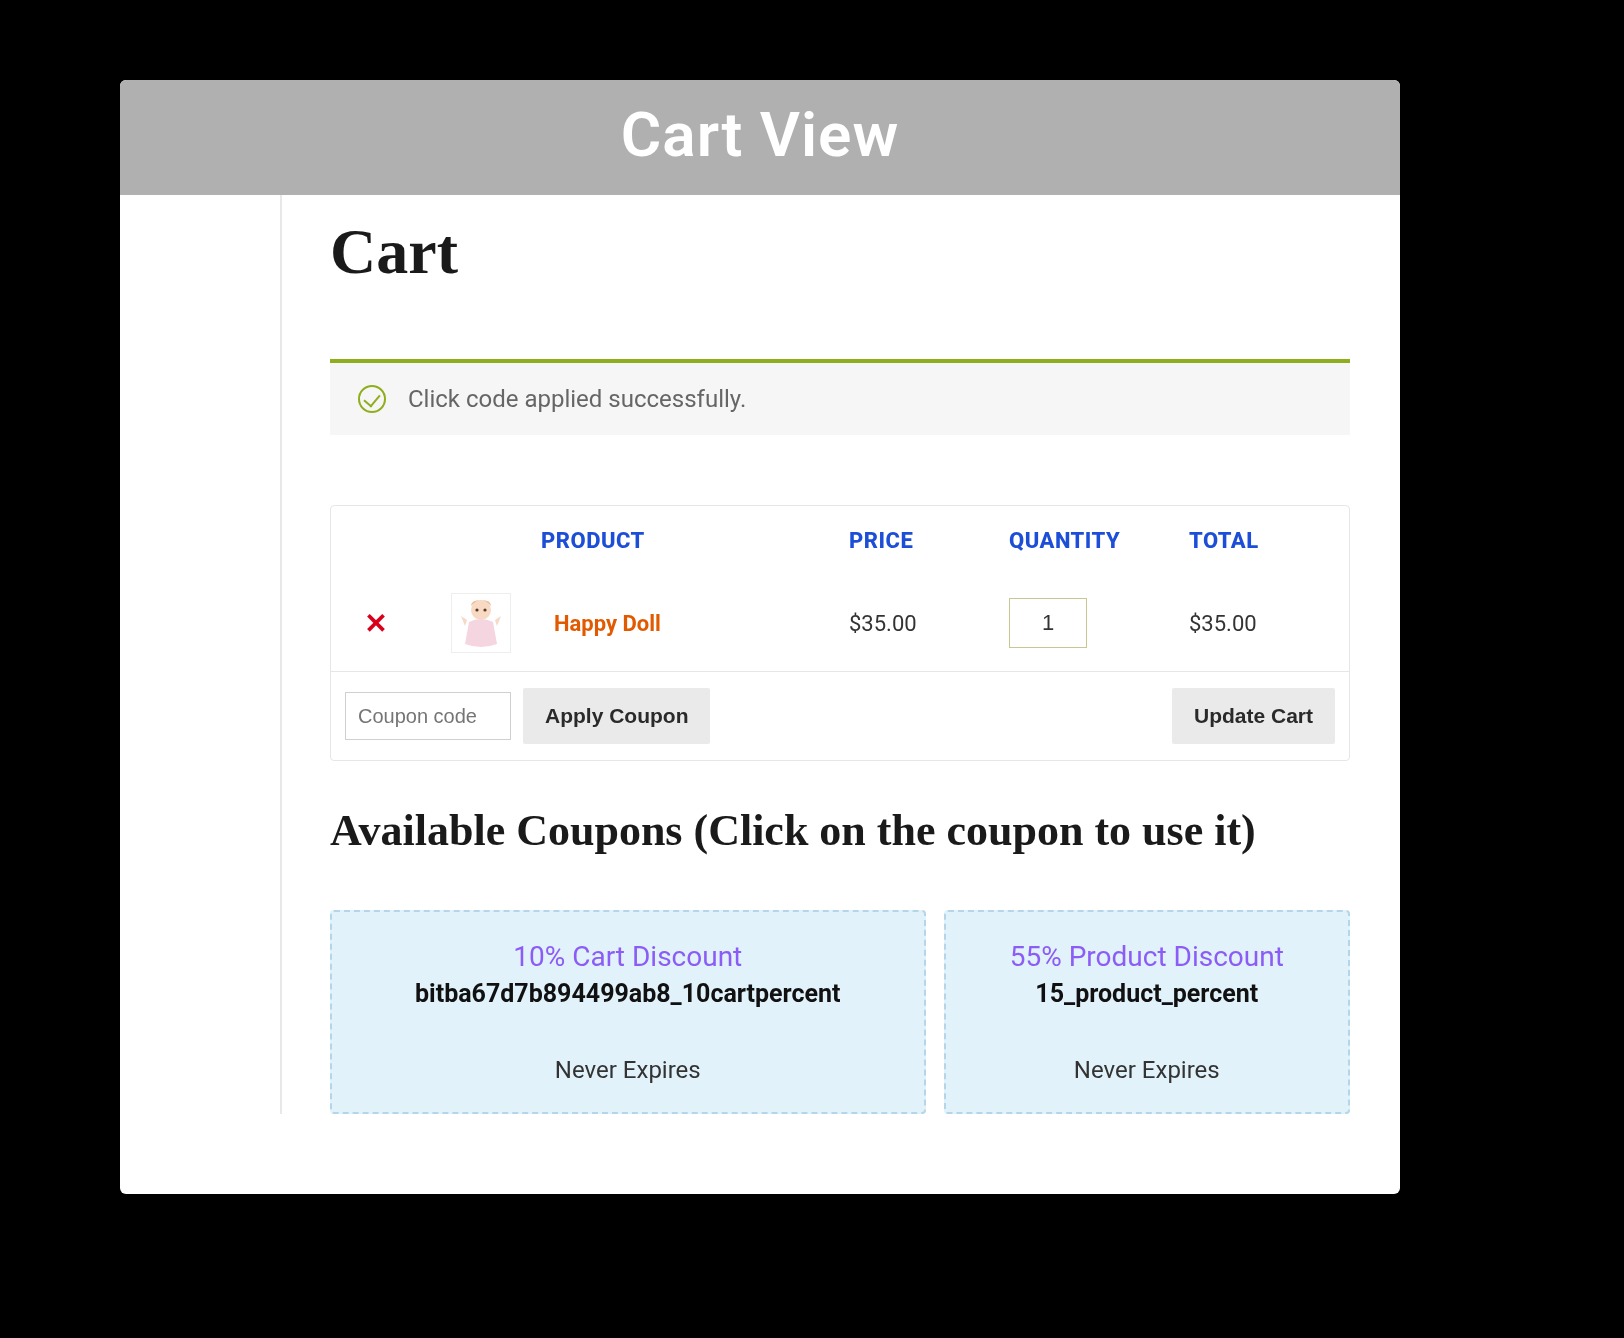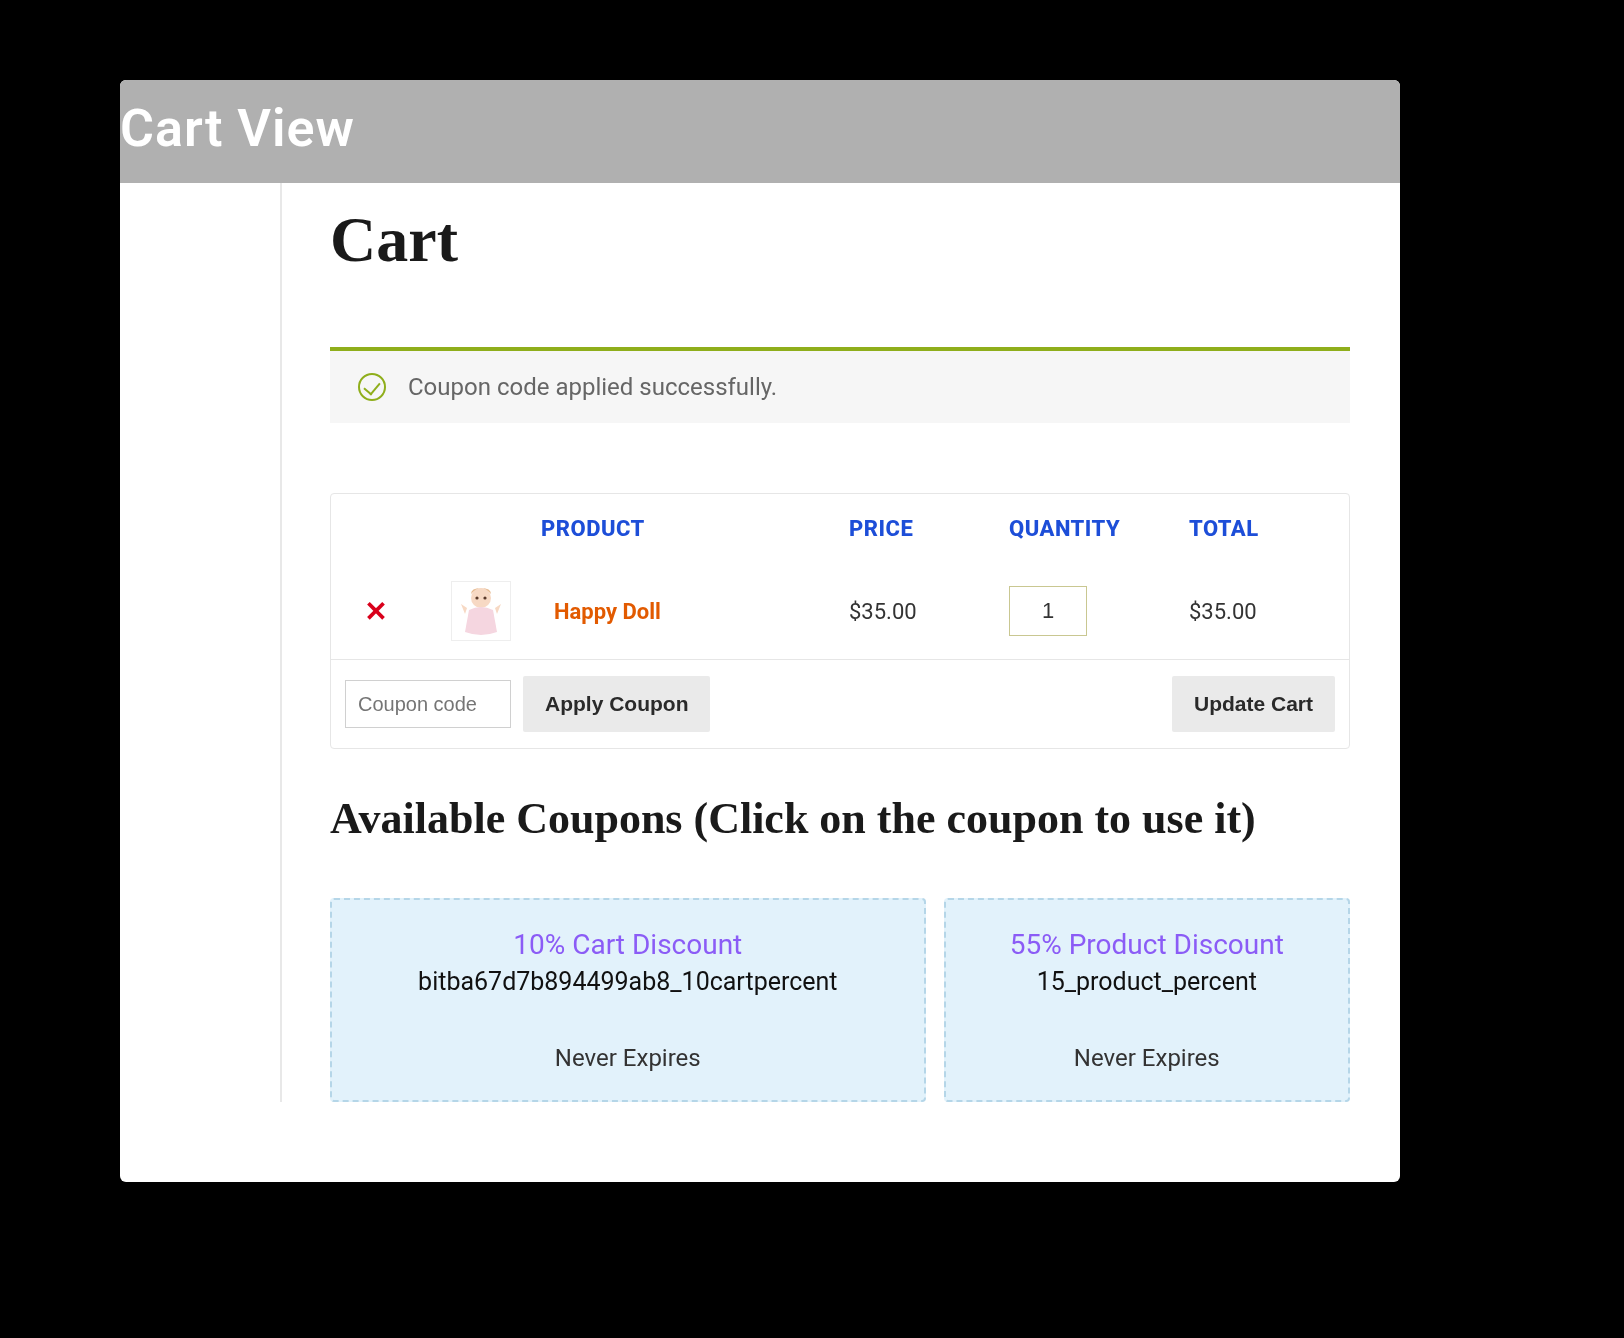--- a/index.html
+++ b/index.html
@@ -16,22 +16,23 @@
   top: 80px;
   width: 1280px;
   background: #fff;
   box-shadow: 0 30px 60px rgba(0,0,0,0.5);
   border-radius: 6px;
   overflow: hidden;
 }
 .banner {
   background: #b0b0b0;
   color: #fff;
-  font-size: 52px;
+  font-size: 62px;
   font-weight: 600;
+  text-align: center;
   padding: 18px 0 24px 0;
   letter-spacing: 1px;
   font-family: -apple-system, "Segoe UI", Roboto, Arial, sans-serif;
 }
 .page {
   padding: 0 0 80px 0;
 }
 .content {
   padding: 20px 50px 0 210px;
   position: relative;
@@ -183,21 +184,21 @@
   cursor: pointer;
 }
 .coupon-card.small { flex: 1; }
 .coupon-card .cc-desc {
   font-size: 28px;
   color: #8b5cf6;
   margin-bottom: 6px;
 }
 .coupon-card .cc-code {
   font-size: 25px;
-  font-weight: 400;
+  font-weight: 700;
   color: #111;
   word-break: break-all;
 }
 .coupon-card .cc-exp {
   font-size: 24px;
   color: #333;
   margin-top: 48px;
 }
 .left-rule {
   position: absolute;
@@ -215,21 +216,21 @@
   <div class="banner">Cart View</div>
 
   <div class="page">
     <div class="content">
       <div class="left-rule"></div>
 
       <h1 class="page-title">Cart</h1>
 
       <div class="notice">
         <span class="check-icon"></span>
-        <span>Coupon code applied successfully.</span>
+        <span>Click code applied successfully.</span>
       </div>
 
       <div class="cart-table">
         <div class="ct-row ct-head">
           <div></div>
           <div></div>
           <div>PRODUCT</div>
           <div>PRICE</div>
           <div>QUANTITY</div>
           <div>TOTAL</div>

